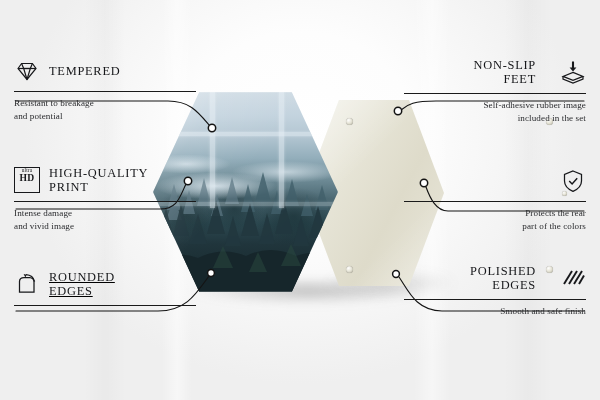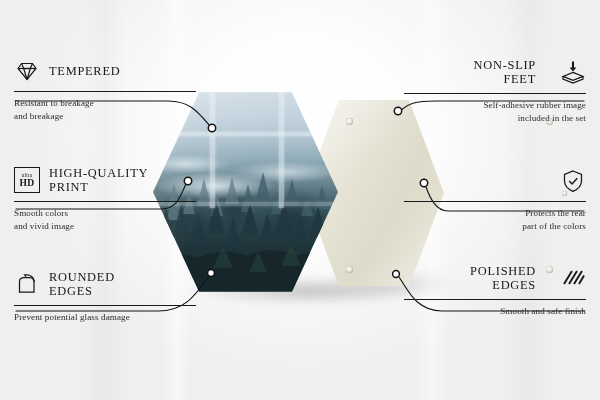--- a/index.html
+++ b/index.html
@@ -133,29 +133,29 @@
   }
   .rule { height:1px; background:#1a1a1a; margin:7px 0 5px; }
   .desc {
     font-family:"Liberation Serif", serif;
     font-size:9.1px; color:#2a2b2e; line-height:1.45; letter-spacing:.1px;
   }
   .ico { width:26px; height:26px; flex:0 0 26px; display:block; }
   .hdbox {
     width:26px; height:26px; flex:0 0 26px;
     border:1.4px solid #17181b; display:flex; flex-direction:column;
-    align-items:center; justify-content:center; line-height:1;
+    align-items:center; line-height:1;
   }
   .hdbox b { font-size:9.6px; letter-spacing:.2px; font-weight:700; color:#17181b; }
   .hdbox s { font-size:5.4px; text-decoration:none; letter-spacing:.1px; color:#17181b; }
 
   
   #c-tempered { top:58px; }
   #c-print    { top:166px; }
-  #c-rounded  { top:270px; }
+  #c-rounded  { top:270px;text-decoration:underline; }
   #c-feet     { top:58px; }
   #c-film     { top:168px; }
   #c-polished { top:264px; }
 
   #leaders { position:absolute; inset:0; pointer-events:none; }
 </style>
 </head>
 <body>
 
 <div id="stage">
@@ -270,55 +270,54 @@
           <path d="M18.4 5.5 L16.3 10.5 L13 21.5"></path>
             <path d="M9.7 10.5 H16.3"></path>
         </g>
       </svg>
       <div class="titles">
         <div class="title">TEMPERED</div>
       </div>
     </div>
     <div class="rule"></div>
     <div class="desc">Resistant to breakage</div>
-    <div class="desc">and breakage</div>
+    <div class="desc">and potential</div>
   </div>
 
   <div class="callout left" id="c-print">
     <div class="head">
       <div class="hdbox">
         <s>ultra</s>
         <b>HD</b>
       </div>
       <div class="titles">
         <div class="title">HIGH-QUALITY</div>
         <div class="title">PRINT</div>
       </div>
     </div>
     <div class="rule"></div>
-    <div class="desc">Smooth colors</div>
+    <div class="desc">Intense damage</div>
     <div class="desc">and vivid image</div>
   </div>
 
   <div class="callout left" id="c-rounded">
     <div class="head">
       <svg class="ico" viewBox="0 0 26 26">
         <g fill="none" stroke="#17181b" stroke-width="1.25">
           <path d="M5.5 21 V10.5 Q5.5 6.5 10 6.5 H15.5 Q20 7 20 11 V21 Z"></path>
           <path d="M12 3.6 Q19 4 20.6 10.6"></path>
           <path d="M9.6 3 L12.6 3.7 L11.4 6.4 Z" fill="#17181b" stroke="none"></path>
         </g>
       </svg>
       <div class="titles">
         <div class="title">ROUNDED</div>
         <div class="title">EDGES</div>
       </div>
     </div>
     <div class="rule"></div>
-    <div class="desc">Prevent potential glass damage</div>
   </div>
 
   <div class="callout right" id="c-feet">
     <div class="head">
       <svg class="ico" viewBox="0 0 26 26">
         <g fill="none" stroke="#17181b" stroke-width="1.2">
           <path d="M13 2.5 V10" stroke-width="2.1"></path>
           <path d="M9.6 8.6 L13 12.4 L16.4 8.6 Z" fill="#17181b" stroke="none"></path>
           <path d="M13 13.4 L23 17.4 L13 21.4 L3 17.4 Z"></path>
           <path d="M3 17.4 V20 L13 24 L23 20 V17.4"></path>

